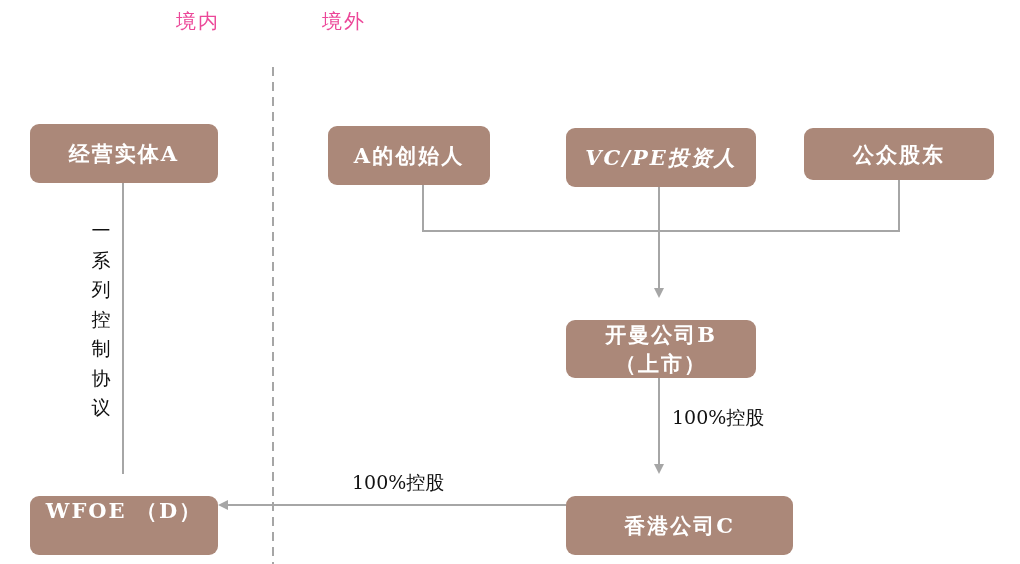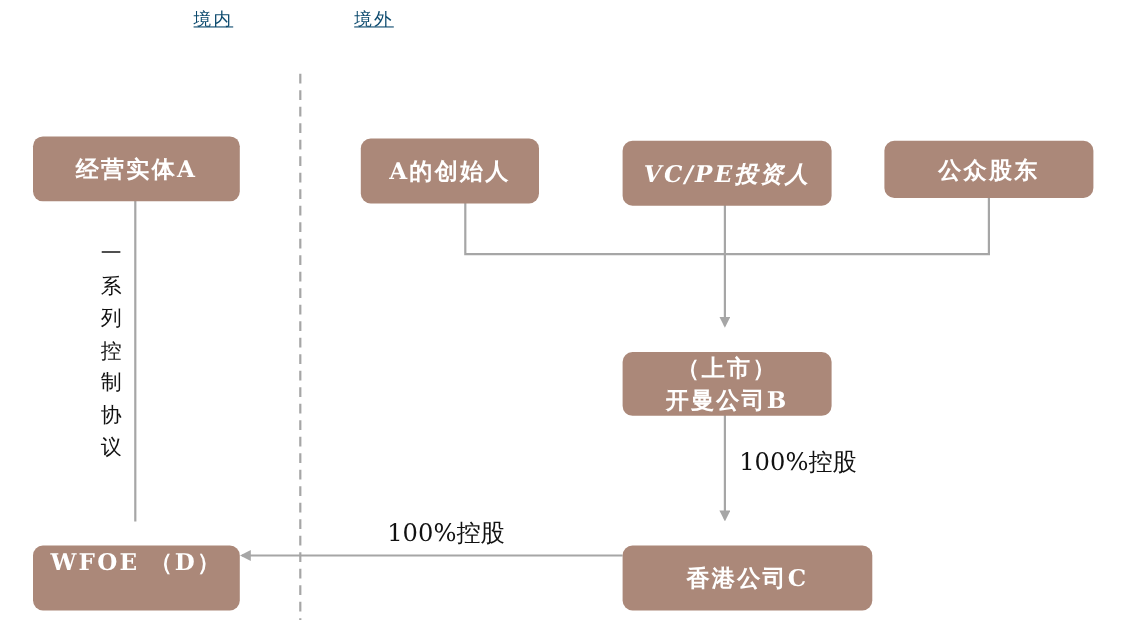--- a/index.html
+++ b/index.html
@@ -1,22 +1,22 @@
 <!DOCTYPE html>
 <html><head>
   <meta charset="utf-8">
   <style>
     html, body { margin:0; padding:0; background:#ffffff; }
     body { width:1020px; height:564px; position:relative; overflow:hidden;
            font-family:"DejaVu Serif","Liberation Serif",serif; }
-    .region { position:absolute; top:8px; font-size:16px; color:#0c4a6e; letter-spacing:2px;text-decoration:underline; }
+    .region { position:absolute; top:8px; font-size:20px; color:#ec4899; letter-spacing:2px; }
     .box { position:absolute; background:#ab8879; border-radius:9px; color:#fff;
            display:flex; flex-direction:column; align-items:center; justify-content:center;
            font-size:21px; line-height:29px; font-weight:bold; letter-spacing:2px; text-align:center;margin-top:22px; }
-    .label { position:absolute; font-size:22px; color:#111; white-space:nowrap; }
+    .label { position:absolute; font-size:19px; color:#111; white-space:nowrap; }
     .vlabel { position:absolute; font-size:19px; color:#111; width:24px; text-align:center;
               line-height:29.5px; }
     svg.lines { position:absolute; left:0; top:0; }
   </style>
 </head>
 <body>
 
 <div class="region" style="left:176px;">境内</div>
 <div class="region" style="left:322px;">境外</div>
 
@@ -41,22 +41,22 @@
 <div class="box" style="left:328px;top:104px;width:162px;height:59px;">
   <span>A的创始人</span>
 </div>
 <div class="box" style="left:566px;top:106px;width:190px;height:59px;font-style:italic;">
   <span>VC/PE投资人</span>
 </div>
 <div class="box" style="left:804px;top:106px;width:190px;height:52px;">
   <span>公众股东</span>
 </div>
 <div class="box" style="left:566px;top:298px;width:190px;height:58px;">
+  <span>开曼公司B</span>
   <span>（上市）</span>
-  <span>开曼公司B</span>
 </div>
 <div class="box" style="left:566px;top:474px;width:227px;height:59px;">
   <span>香港公司C</span>
 </div>
 <div class="box" style="left:30px;top:474px;width:188px;height:59px;font-weight:normal;justify-content:flex-start;">
   <span style="font-weight:bold;">WFOE （D）</span>
 </div>
 
 <div class="label" style="left:672px;top:405px;">100%控股</div>
 <div class="label" style="left:352px;top:470px;">100%控股</div>

